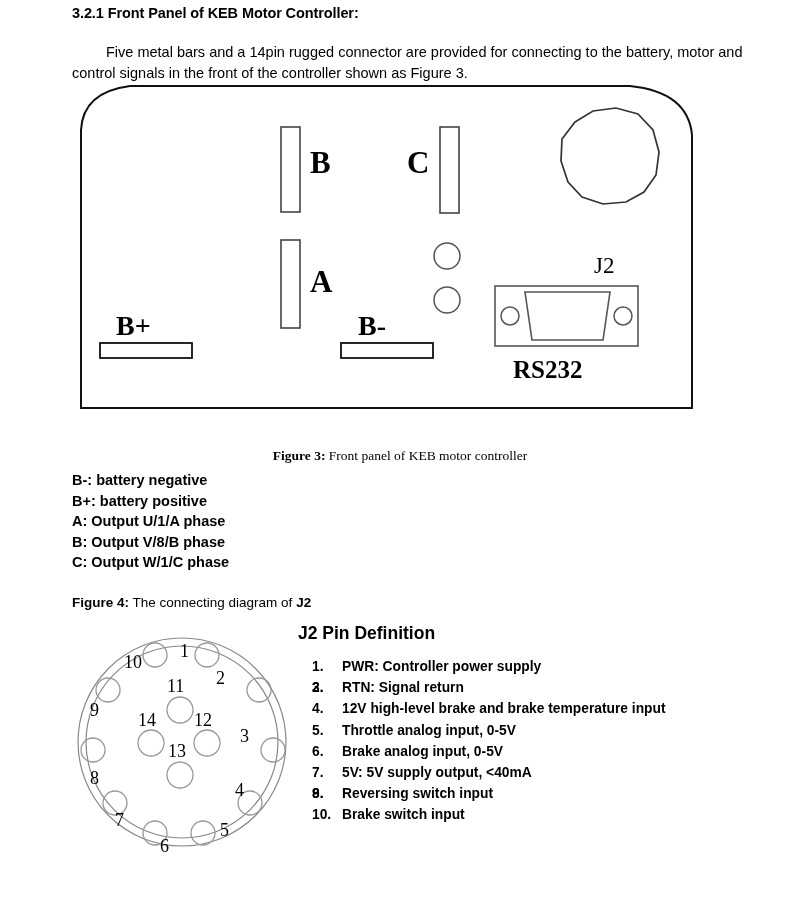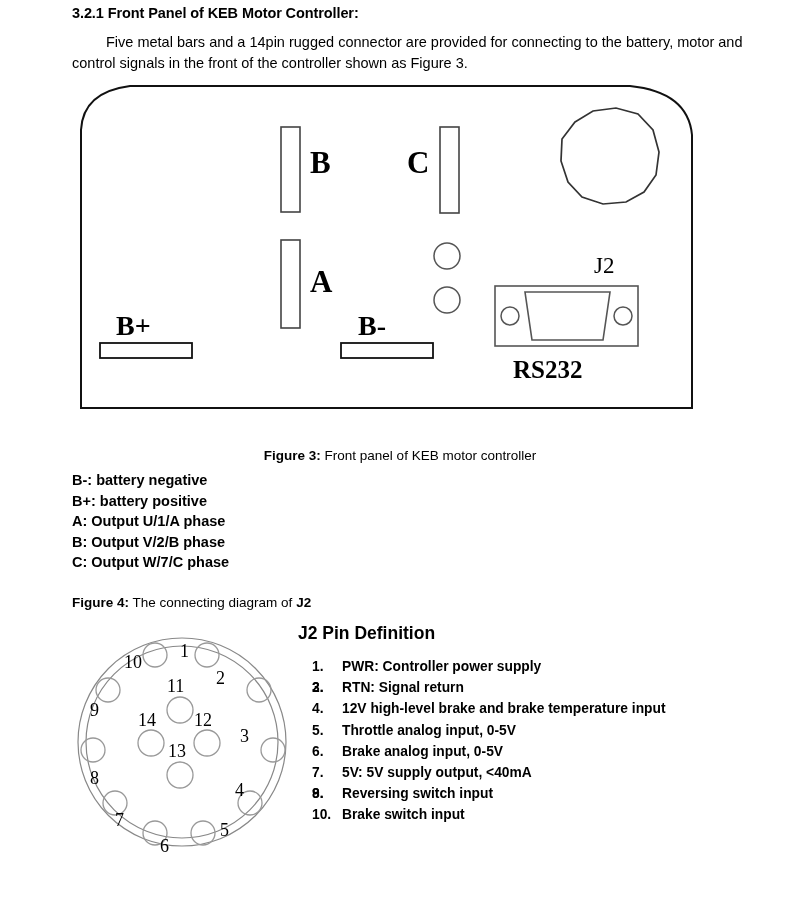--- a/index.html
+++ b/index.html
@@ -22,21 +22,21 @@
     left: 72px;
     top: 5px;
     font-size: 14.5px;
     font-weight: bold;
     letter-spacing: -0.1px;
     text-align: right;
   }
   .intro {
     position: absolute;
     left: 72px;
-    top: 32px;
+    top: 42px;
     width: 672px;
     font-size: 14.5px;
     line-height: 21px;
     text-indent: 34px;
   }
 
   
   .panel-figure {
     position: absolute;
     left: 70px;
@@ -46,20 +46,21 @@
   }
   .panel-figure svg { display: block; }
 
   .fig3-caption {
     position: absolute;
     left: 0px;
     top: 448px;
     width: 800px;
     text-align: center;
     font-size: 13.5px;
+    font-family: Liberation Serif, serif;
   }
   .fig3-caption .lead { font-weight: bold; }
 
   .legend {
     position: absolute;
     left: 72px;
     top: 470px;
     font-size: 14.5px;
     font-weight: bold;
     line-height: 20.6px;
@@ -162,22 +163,22 @@
 </div>
 
 <div class="fig3-caption">
   <span class="lead">Figure 3:</span><span> Front panel of KEB motor controller</span>
 </div>
 
 <div class="legend">
   <div>B-: battery negative</div>
   <div>B+: battery positive</div>
   <div>A: Output U/1/A phase</div>
-  <div>B: Output V/2/B phase</div>
-  <div>C: Output W/7/C phase</div>
+  <div>B: Output V/8/B phase</div>
+  <div>C: Output W/1/C phase</div>
 </div>
 
 <div class="fig4-caption">
   <span class="lead">Figure 4:</span><span> The connecting diagram of </span><span class="tail">J2</span>
 </div>
 
 <div class="j2-figure">
   <svg width="222" height="235" viewBox="0 0 222 235" xmlns="http://www.w3.org/2000/svg">
     <g fill="none" stroke="#888888" stroke-width="1.2">
       <circle cx="106" cy="114" r="104"></circle>

